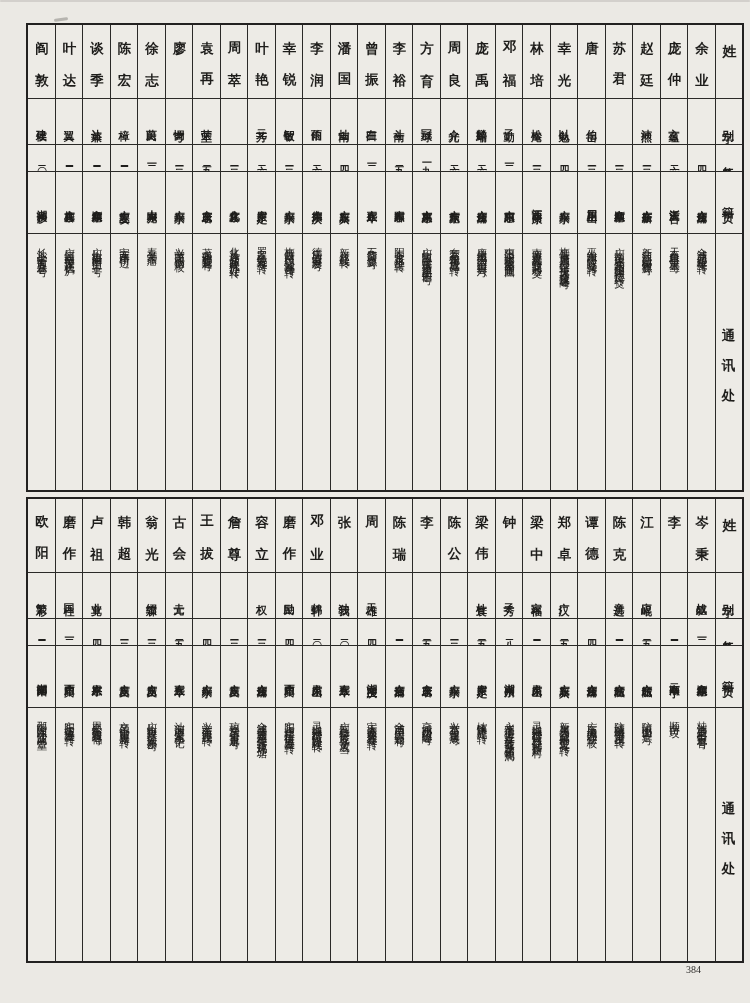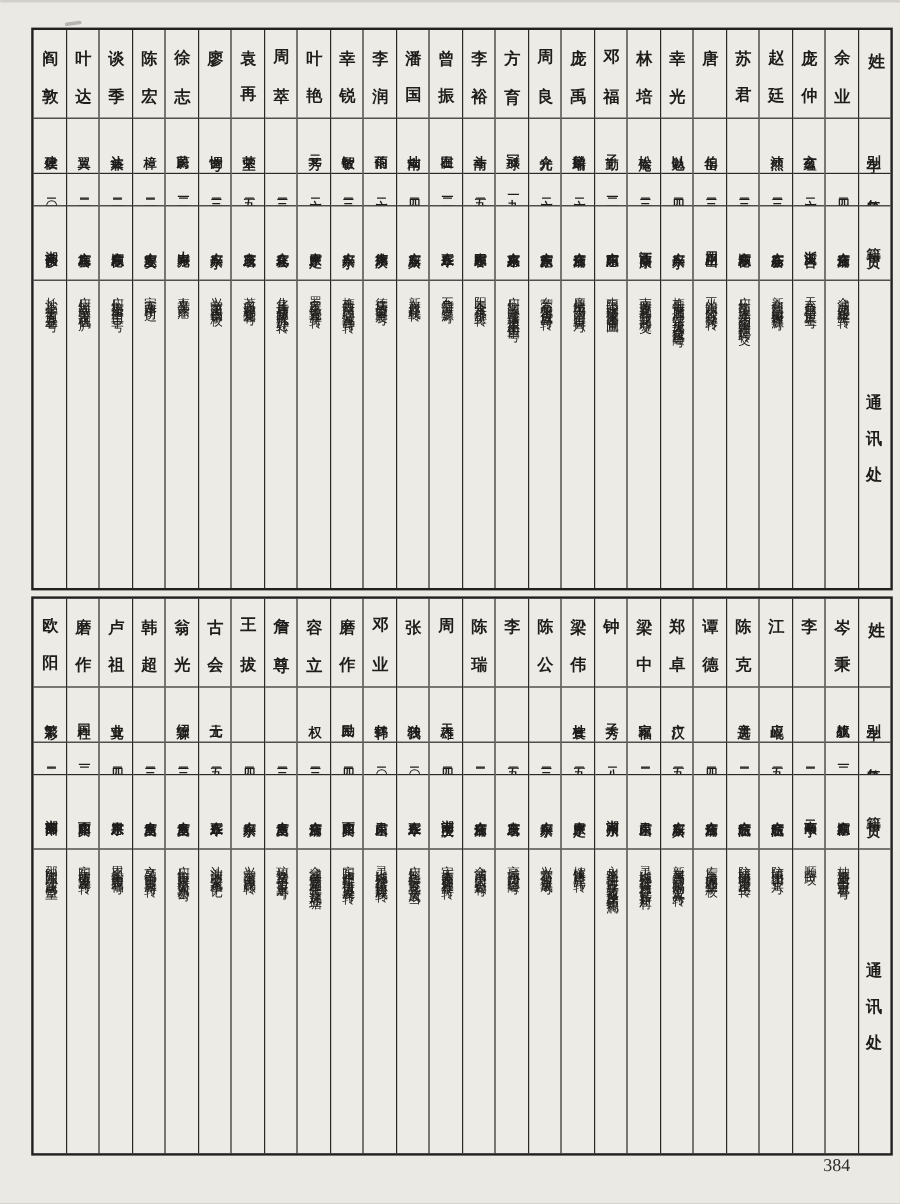--- a/index.html
+++ b/index.html
@@ -77,21 +77,21 @@
   .head-col .c-name { font-size: 14px; padding: 8px 6px 8px 0; }
   .head-col .c-bie, .head-col .c-age { font-size: 12px; letter-spacing: 2px; }
   .head-col .c-native { font-size: 12px; letter-spacing: 6px; }
   .head-col .c-addr {
     font-size: 13.5px; font-weight: 700;
     text-align: center; letter-spacing: 30px;
     padding: 0 7px 0 0;
   }
   .page-number {
     position: absolute; left: 686px; top: 964px;
-    font-size: 15px; color: #2e2d2b;
+    font-size: 10px; color: #2e2d2b;
     font-family: "Liberation Serif", "DejaVu Serif", serif;
   }
 </style>
 </head>
 <body>
 
 <div class="page">
   <div class="smudge s1"></div>
   <div class="smudge s2"></div>
 

